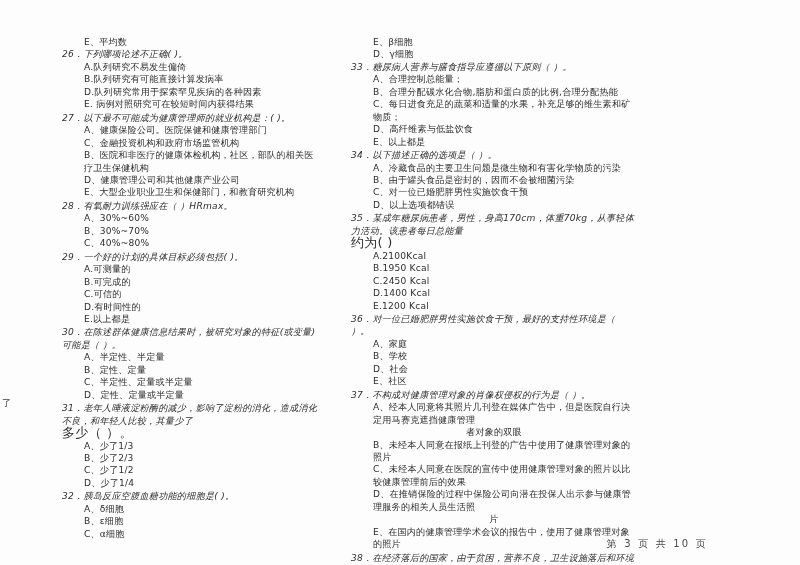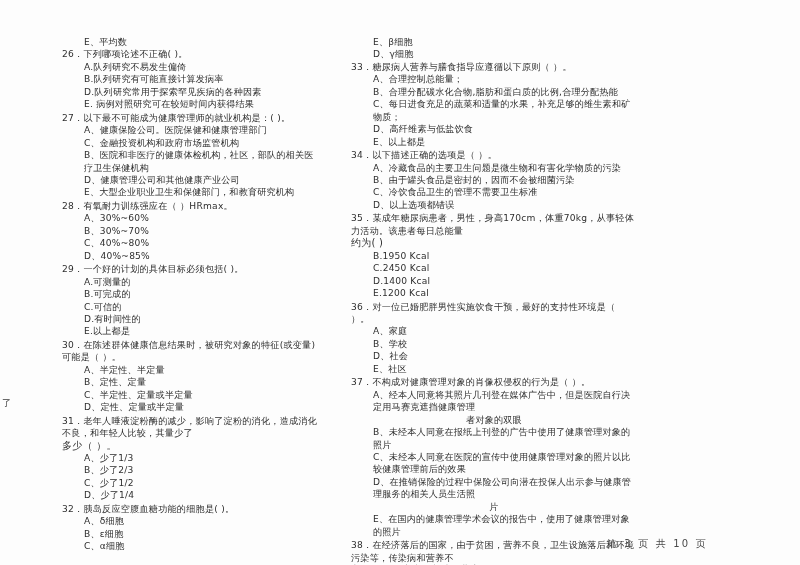--- a/index.html
+++ b/index.html
@@ -47,24 +47,25 @@
   
   .stem {
     font-size: 9.1px;
     line-height: 12.45px;
     letter-spacing: 0.25px;
     text-indent: 0;
     margin: 0;
     padding: 0;
     color: #2e2e2e;
     word-break: break-all;
+    font-style: italic;
   }
   
   .stem-cont {
-    font-size: 10px;
+    font-size: 13px;
     line-height: 12.45px;
     letter-spacing: 0.25px;
     margin: 0;
     color: #2e2e2e;
   }
   .opt {
     font-size: 9.1px;
     line-height: 12.45px;
     letter-spacing: 0.2px;
     margin: 0;
@@ -124,21 +125,20 @@
         <div class="opt">B、医院和非医疗的健康体检机构，社区，部队的相关医疗卫生保健机构</div>
         <div class="opt">D、健康管理公司和其他健康产业公司</div>
         <div class="opt">E、大型企业职业卫生和保健部门，和教育研究机构</div>
       </div>
 
       <div class="q-block">
         <div class="stem">28．有氧耐力训练强应在（        ）HRmax。</div>
         <div class="opt">A、30%~60%</div>
         <div class="opt">B、30%~70%</div>
         <div class="opt">C、40%~80%</div>
-        <div class="opt">D、40%~85%</div>
       </div>
 
       <div class="q-block">
         <div class="stem">29．一个好的计划的具体目标必须包括(        )。</div>
         <div class="opt">A.可测量的</div>
         <div class="opt">B.可完成的</div>
         <div class="opt">C.可信的</div>
         <div class="opt">D.有时间性的</div>
         <div class="opt">E.以上都是</div>
       </div>
@@ -180,27 +180,28 @@
         <div class="opt">B、合理分配碳水化合物,脂肪和蛋白质的比例,合理分配热能</div>
         <div class="opt">C、每日进食充足的蔬菜和适量的水果，补充足够的维生素和矿物质；</div>
         <div class="opt">D、高纤维素与低盐饮食</div>
         <div class="opt">E、以上都是</div>
       </div>
 
       <div class="q-block">
         <div class="stem">34．以下描述正确的选项是（        ）。</div>
         <div class="opt">A、冷藏食品的主要卫生问题是微生物和有害化学物质的污染</div>
         <div class="opt">B、由于罐头食品是密封的，因而不会被细菌污染</div>
-        <div class="opt">C、冷饮食品卫生的管理不需要卫生标准</div>
+        <div class="opt">C、对一位已婚肥胖男性实施饮食干预</div>
         <div class="opt">D、以上选项都错误</div>
       </div>
 
       <div class="q-block">
         <div class="stem">35．某成年糖尿病患者，男性，身高170cm，体重70kg，从事轻体力活动。该患者每日总能量</div>
         <div class="stem-cont">约为(    )</div>
+        <div class="opt">A.2100Kcal</div>
         <div class="opt">B.1950 Kcal</div>
         <div class="opt">C.2450 Kcal</div>
         <div class="opt">D.1400 Kcal</div>
         <div class="opt">E.1200 Kcal</div>
       </div>
 
       <div class="q-block">
         <div class="stem">36．对一位已婚肥胖男性实施饮食干预，最好的支持性环境是（        ）。</div>
         <div class="opt">A、家庭</div>
         <div class="opt">B、学校</div>

